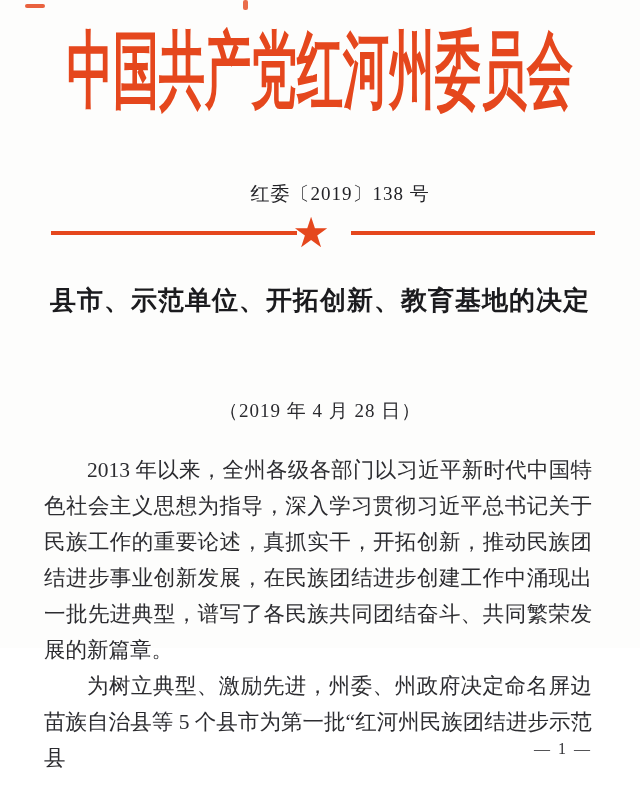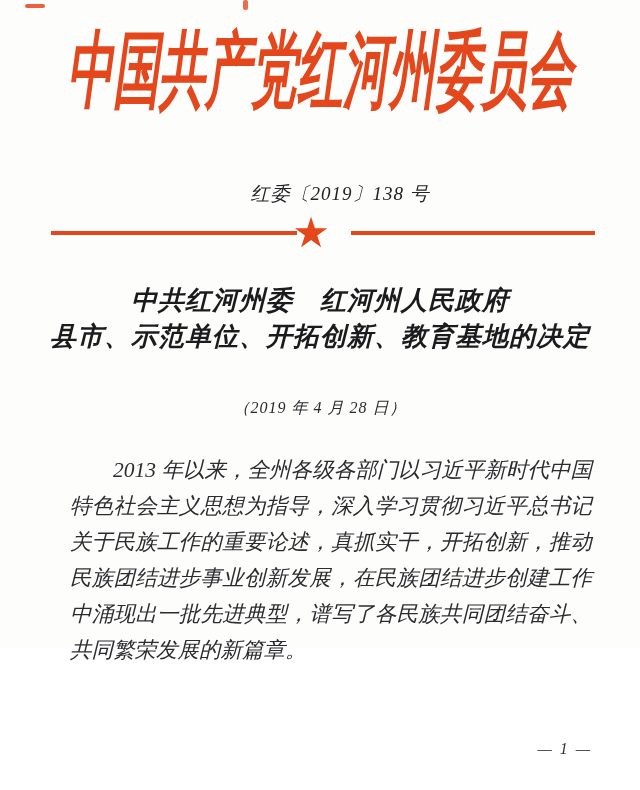--- a/index.html
+++ b/index.html
@@ -10,21 +10,20 @@
   *{margin:0;padding:0;box-sizing:border-box;}
   html,body{background:#ffffff;}
   body{
     font-family:"Liberation Serif","DejaVu Serif",serif;
     width:640px;height:790px;overflow:hidden;
   }
   .page{
     position:relative;width:640px;height:648px;
     background:var(--page-bg);
     color:var(--ink);
-    font-style:italic;
   }
   
   .artifact-a{position:absolute;left:25px;top:4px;width:20px;height:4px;background:var(--accent-red);opacity:.85;border-radius:2px;}
   .artifact-b{position:absolute;left:243px;top:0;width:5px;height:10px;background:var(--accent-red);opacity:.8;border-radius:2px;}
 
   
   .header-title{
     position:absolute;top:28px;left:0;width:640px;
     text-align:center;
     color:var(--accent-red);
@@ -72,33 +71,33 @@
     text-align:center;
     font-weight:bold;
     font-size:26px;
     line-height:36px;
     letter-spacing:1px;
     color:#1b1b1e;
   }
   .date-line{
     position:absolute;top:398px;left:0;width:640px;
     text-align:center;
-    font-size:16px;
+    font-size:19px;
     letter-spacing:1px;
     color:#2a2a2e;
   }
 
   .body-text{
     position:absolute;top:452px;left:44px;width:548px;
     font-size:21.5px;
     line-height:36px;
     text-align:justify;
     color:#2c2c30;
   }
-  .body-text p{text-indent:2em;margin-left:26px;}
+  .body-text p{text-indent:2em;}
 
   .page-number{
     position:absolute;top:740px;right:48px;
     font-size:16px;
     letter-spacing:2px;
     color:#333337;
   }
 </style>
 </head>
 <body>
@@ -113,25 +112,25 @@
   <div class="doc-number">红委〔2019〕138 号</div>
 
   <div class="red-rule">
     <div class="rule-seg rule-left"></div>
     <div class="rule-star">★</div>
     <div class="rule-gap"></div>
     <div class="rule-seg rule-right"></div>
   </div>
 
   <div class="title-block">
-    <div>中共红河州委　红河州人民政府</div>
     <div>县市、示范单位、开拓创新、教育基地的决定</div>
   </div>
 
   <div class="date-line">（2019 年 4 月 28 日）</div>
 
   <div class="body-text">
     <p>2013 年以来，全州各级各部门以习近平新时代中国特色社会主义思想为指导，深入学习贯彻习近平总书记关于民族工作的重要论述，真抓实干，开拓创新，推动民族团结进步事业创新发展，在民族团结进步创建工作中涌现出一批先进典型，谱写了各民族共同团结奋斗、共同繁荣发展的新篇章。</p>
+    <p>为树立典型、激励先进，州委、州政府决定命名屏边苗族自治县等 5 个县市为第一批“红河州民族团结进步示范县</p>
   </div>
 
   <div class="page-number">— 1 —</div>
 
 </div>
 
 </body></html>

